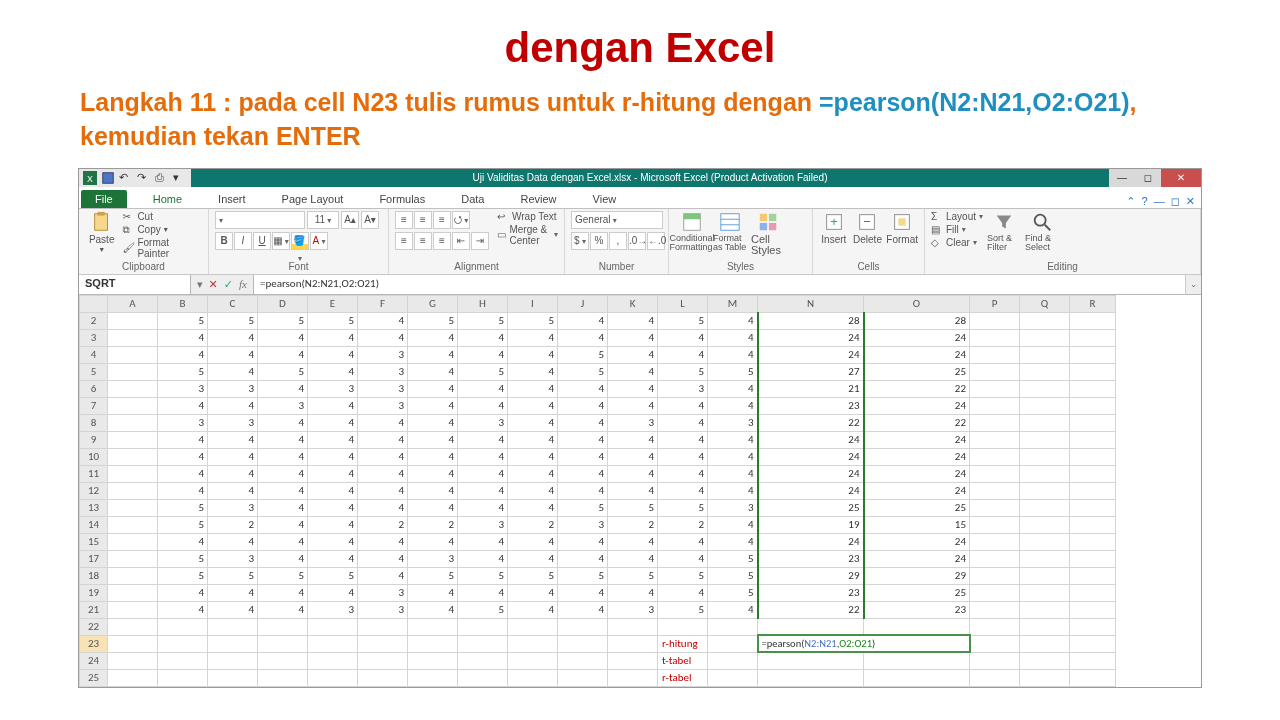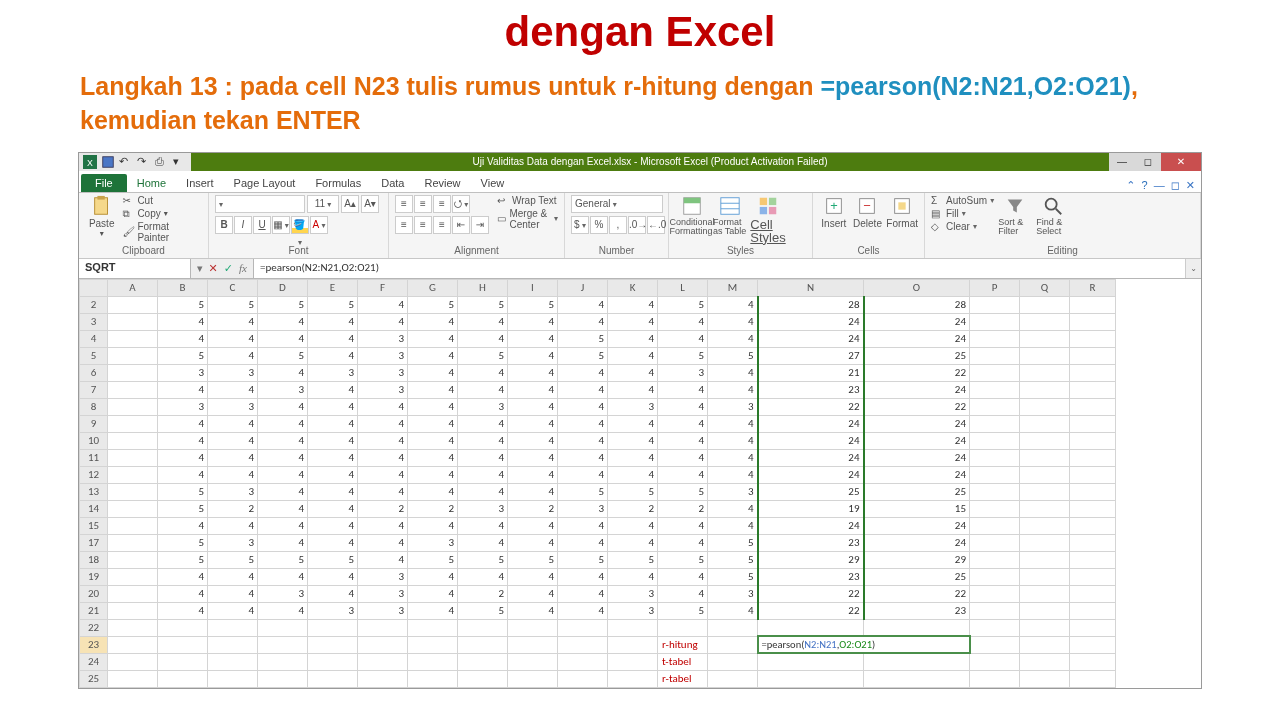--- a/index.html
+++ b/index.html
@@ -1,32 +1,32 @@
 <!DOCTYPE html>
 <html><head>
 <meta charset="utf-8">
 <style>
   * { box-sizing: border-box; margin: 0; padding: 0; }
   body { font-family: "Segoe UI", Tahoma, sans-serif; background: #fff; width: 1280px; height: 720px; overflow: hidden; }
 
-  .slide-title { text-align: center; font-size: 42px; font-weight: bold; color: #c00000; padding: 8px 0 14px; }
+  .slide-title { text-align: center; font-size: 42px; font-weight: bold; color: #c00000; padding: 24px 0 14px; }
   .instruction { font-size: 25px; font-weight: bold; padding: 0 80px 14px 80px; line-height: 1.35; }
   .instr-orange { color: #e46c0a; }
   .instr-blue { color: #1f8fbf; }
 
   .excel-wrap { margin: 0 78px; border: 1px solid #9a9a9a; font-size: 11px; color: #333; }
   .titlebar { display: flex; align-items: center; height: 18px; background: #e8e8e8; }
   .qat { display: flex; gap: 4px; padding: 0 4px; align-items: center; }
   .qat .ico { width: 14px; height: 14px; display:inline-block; }
-  .title-red { flex: 1; height: 18px; background: #4d7c0f; color: #fff; font-size: 10px; text-align: center; line-height: 18px; overflow:hidden; }
+  .title-red { flex: 1; height: 18px; background: #0f766e; color: #fff; font-size: 10px; text-align: center; line-height: 18px; overflow:hidden; }
   .win-btns { display: flex; gap: 0; }
   .win-btn { width: 26px; height: 18px; background: #d9d9d9; text-align: center; font-size: 10px; line-height: 18px; }
   .win-btn.close { background: #c94f4f; color: #fff; width: 40px; }
 
-  .tabs { display: flex; align-items: flex-end; height: 22px; background: #fff; border-bottom: 1px solid #c0c0c0; padding-left: 2px; gap: 0; }
+  .tabs { display: flex; align-items: flex-end; height: 22px; background: #fff; border-bottom: 1px solid #c0c0c0; padding-left: 2px; gap: 16px; }
   .tab { padding: 3px 10px; font-size: 11px; color: #444; }
   .tab.file { background: #1e7339; color: #fff; border-radius: 2px 2px 0 0; padding: 3px 14px; }
   .tab.active { color: #1e7339; text-align: right; }
   .help-row { margin-left: auto; display:flex; gap:6px; padding-right:6px; font-size:11px; color:#3a75c4;}
   .help-row span{display:inline-block;}
 
   .ribbon { display: flex; height: 66px; background: #f5f5f5; border-bottom: 1px solid #c7c7c7; }
   .group { border-right: 1px solid #d8d8d8; padding: 2px 6px; display:flex; flex-direction:column; position:relative;}
   .group .body { flex:1; display:flex; align-items:flex-start; gap:4px; font-size:10px; color:#555;}
   .group .glabel { font-size: 10px; text-align:center; color:#666; padding-top:1px;}
@@ -62,21 +62,21 @@
   .dashedO-bot{ border-bottom:1px dashed #6a6a6a !important;}
   .formula-cell{ text-align:left !important; font-size:10.5px; padding-left:2px; border:2px solid #4a8f4a !important;}
   .formula-cell .p1{color:#4472c4;}
   .formula-cell .p2{color:#1a8a1a;}
 </style>
 </head>
 <body>
 
 <div class="slide-title">dengan Excel</div>
 <div class="instruction">
-  <span class="instr-orange">Langkah 13 : pada cell N23 tulis rumus untuk r-hitung dengan </span><span class="instr-blue">=pearson(N2:N21,O2:O21)</span><span class="instr-orange">, kemudian tekan ENTER</span>
+  <span class="instr-orange">Langkah 11 : pada cell N23 tulis rumus untuk r-hitung dengan </span><span class="instr-blue">=pearson(N2:N21,O2:O21)</span><span class="instr-orange">, kemudian tekan ENTER</span>
 </div>
 
 <div class="excel-wrap">
 
   <div class="titlebar">
     <div class="qat">
       <span class="ico"><svg viewBox="0 0 16 16">
             <rect width="16" height="16" fill="#217346"></rect>
             <text x="8" y="12" text-anchor="middle" fill="#fff" font-size="10" font-family="Arial">X</text>
           </svg></span>
@@ -226,21 +226,21 @@
               </svg></span>
             <span style="font-size:9px;line-height:1;">Format as Table</span>
           </div>
         <div class="bigbtn">
             <span class="bic"><svg viewBox="0 0 24 24">
                 <rect x="3" y="3" width="8" height="8" fill="#f7c873"></rect>
                 <rect x="13" y="3" width="8" height="8" fill="#a3d39c"></rect>
                 <rect x="3" y="13" width="8" height="8" fill="#8bb3e8"></rect>
                 <rect x="13" y="13" width="8" height="8" fill="#e89ab5"></rect>
               </svg></span>
-            <span style="font-size:13px;line-height:1;text-decoration:underline;">Cell Styles</span>
+            <span style="font-size:11px;line-height:1;">Cell Styles</span>
           </div>
       </div>
       <div class="glabel">Styles</div>
     </div>
 
     <div class="group" style="width:112px;">
       <div class="body">
         <div class="bigbtn">
             <span class="bic"><svg viewBox="0 0 24 24">
                 <rect x="4" y="4" width="16" height="16" fill="#fff" stroke="#888"></rect>
@@ -264,21 +264,21 @@
           </div>
       </div>
       <div class="glabel">Cells</div>
     </div>
 
     <div class="group" style="flex:1;">
       <div class="body">
         <div class="smalllines">
           <div class="ddarrow">
               <span class="sic">Σ</span>
-              <span>AutoSum</span>
+              <span>Layout</span>
             </div>
           <div class="ddarrow">
               <span class="sic">▤</span>
               <span>Fill</span>
             </div>
           <div class="ddarrow">
               <span class="sic">◇</span>
               <span>Clear</span>
             </div>
         </div>
@@ -708,41 +708,20 @@
             <td class="">4</td>
             <td class="">4</td>
             <td class="">5</td>
             <td class=" colN-border-left colN-border-right">23</td>
             <td class=" dashedO-left dashedO-right">25</td>
             <td class=""></td>
             <td class=""></td>
             <td class=""></td>
           </tr>
           <tr class="">
-            <th class="rowh">20</th>
-            <td class=""></td>
-            <td class="">4</td>
-            <td class="">4</td>
-            <td class="">3</td>
-            <td class="">4</td>
-            <td class="">3</td>
-            <td class="">4</td>
-            <td class="">2</td>
-            <td class="">4</td>
-            <td class="">4</td>
-            <td class="">3</td>
-            <td class="">4</td>
-            <td class="">3</td>
-            <td class=" colN-border-left colN-border-right">22</td>
-            <td class=" dashedO-left dashedO-right">22</td>
-            <td class=""></td>
-            <td class=""></td>
-            <td class=""></td>
-          </tr>
-          <tr class="">
             <th class="rowh">21</th>
             <td class=""></td>
             <td class="">4</td>
             <td class="">4</td>
             <td class="">4</td>
             <td class="">3</td>
             <td class="">3</td>
             <td class="">4</td>
             <td class="">5</td>
             <td class="">4</td>

